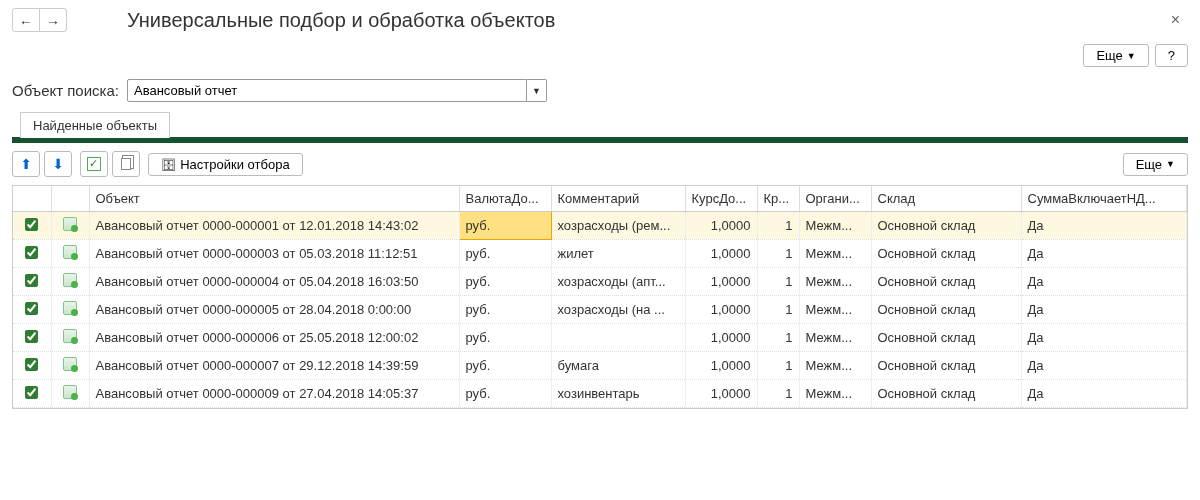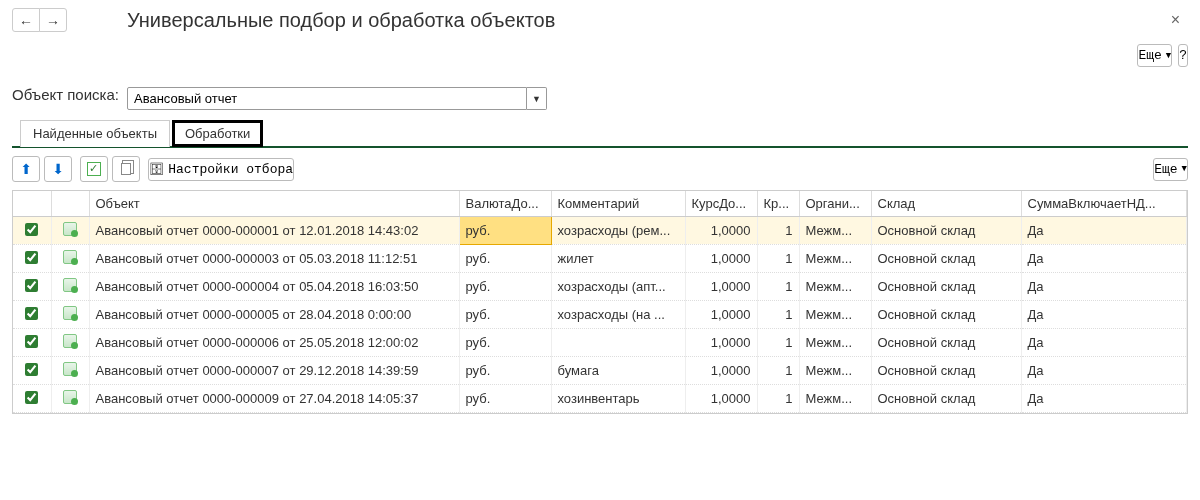--- a/index.html
+++ b/index.html
@@ -4,27 +4,27 @@
 <style>
 * { box-sizing: border-box; margin: 0; padding: 0; }
 body { font-family: Arial, sans-serif; font-size: 13px; color: #333; background: #fff; }
 .titlebar { display: flex; align-items: center; padding: 8px 12px; }
 .nav-btn { width: 28px; height: 24px; border: 1px solid #ccc; background: #fff; border-radius: 3px; display: flex; align-items: center; justify-content: center; cursor: pointer; font-size: 14px; font-weight: bold; }
 .nav-btn + .nav-btn { margin-left: -1px; border-radius: 0 3px 3px 0; }
 .nav-btn:first-child { border-radius: 3px 0 0 3px; }
 .title { font-size: 20px; margin-left: 60px; flex: 1; }
 .close-x { font-size: 16px; cursor: pointer; padding: 0 8px; color: #666; }
 .top-actions { display: flex; justify-content: flex-end; padding: 4px 12px 10px; gap: 6px; }
-.btn { border: 1px solid #bbb; background: #fff; border-radius: 3px; padding: 3px 0; cursor: pointer; font-size: 13px; display: inline-flex; align-items: center; gap: 4px; font-family: Liberation Mono, monospace; }
+.btn { border: 1px solid #bbb; background: #fff; border-radius: 3px; padding: 3px 12px; cursor: pointer; font-size: 13px; display: inline-flex; align-items: center; gap: 4px; }
 .search-row { display: flex; align-items: center; padding: 2px 12px 10px; gap: 8px; }
 .search-label { font-size: 15px; }
-.search-select { flex: 0 0 420px; display: flex; margin-top: 8px; }
+.search-select { flex: 0 0 420px; display: flex; }
 .search-input { flex: 1; border: 1px solid #999; padding: 3px 6px; font-size: 13px; border-radius: 2px 0 0 2px; }
 .search-dd { width: 20px; border: 1px solid #999; border-left: none; background: #fff; cursor: pointer; display: flex; align-items: center; justify-content: center; font-size: 9px; border-radius: 0 2px 2px 0; }
-.tabs { display: flex; border-bottom: 2px solid #14532d; margin: 0 12px; padding-left: 8px; }
+.tabs { display: flex; border-bottom: 6px solid #14532d; margin: 0 12px; padding-left: 8px; }
 .tab { padding: 5px 12px; border: 1px solid #ccc; border-bottom: none; background: #fff; margin-bottom: -1px; cursor: pointer; font-size: 13px; margin-right: 2px; }
 .tab.active { background: #fff; }
 .tab.highlight { border: 3px solid #000; padding: 3px 10px; }
 .toolbar { display: flex; align-items: center; padding: 8px 12px; gap: 8px; }
 .tb-group { display: flex; gap: 4px; }
 .tb-btn { width: 28px; height: 26px; border: 1px solid #bbb; background: #fff; border-radius: 3px; display: flex; align-items: center; justify-content: center; cursor: pointer; }
 .arrow-up { color: #0066cc; font-size: 14px; }
 .arrow-down { color: #0066cc; font-size: 14px; }
 .magnifier::before { content: "🔍"; font-size: 12px; }
 .table-wrap { margin: 0 12px; border: 1px solid #ccc; }
@@ -76,21 +76,20 @@
   <div class="search-select">
     <input class="search-input" value="Авансовый отчет" style="">
     <div class="search-dd">
         <span>▼</span>
       </div>
   </div>
 </div>
 
 <div class="tabs">
   <div class="tab active">Найденные объекты</div>
-  <div class="tab highlight">Обработки</div>
 </div>
 
 <div class="toolbar">
   <div class="tb-group">
     <div class="tb-btn">
         <span class="arrow-up">⬆</span>
       </div>
     <div class="tb-btn">
         <span class="arrow-down">⬇</span>
       </div>

